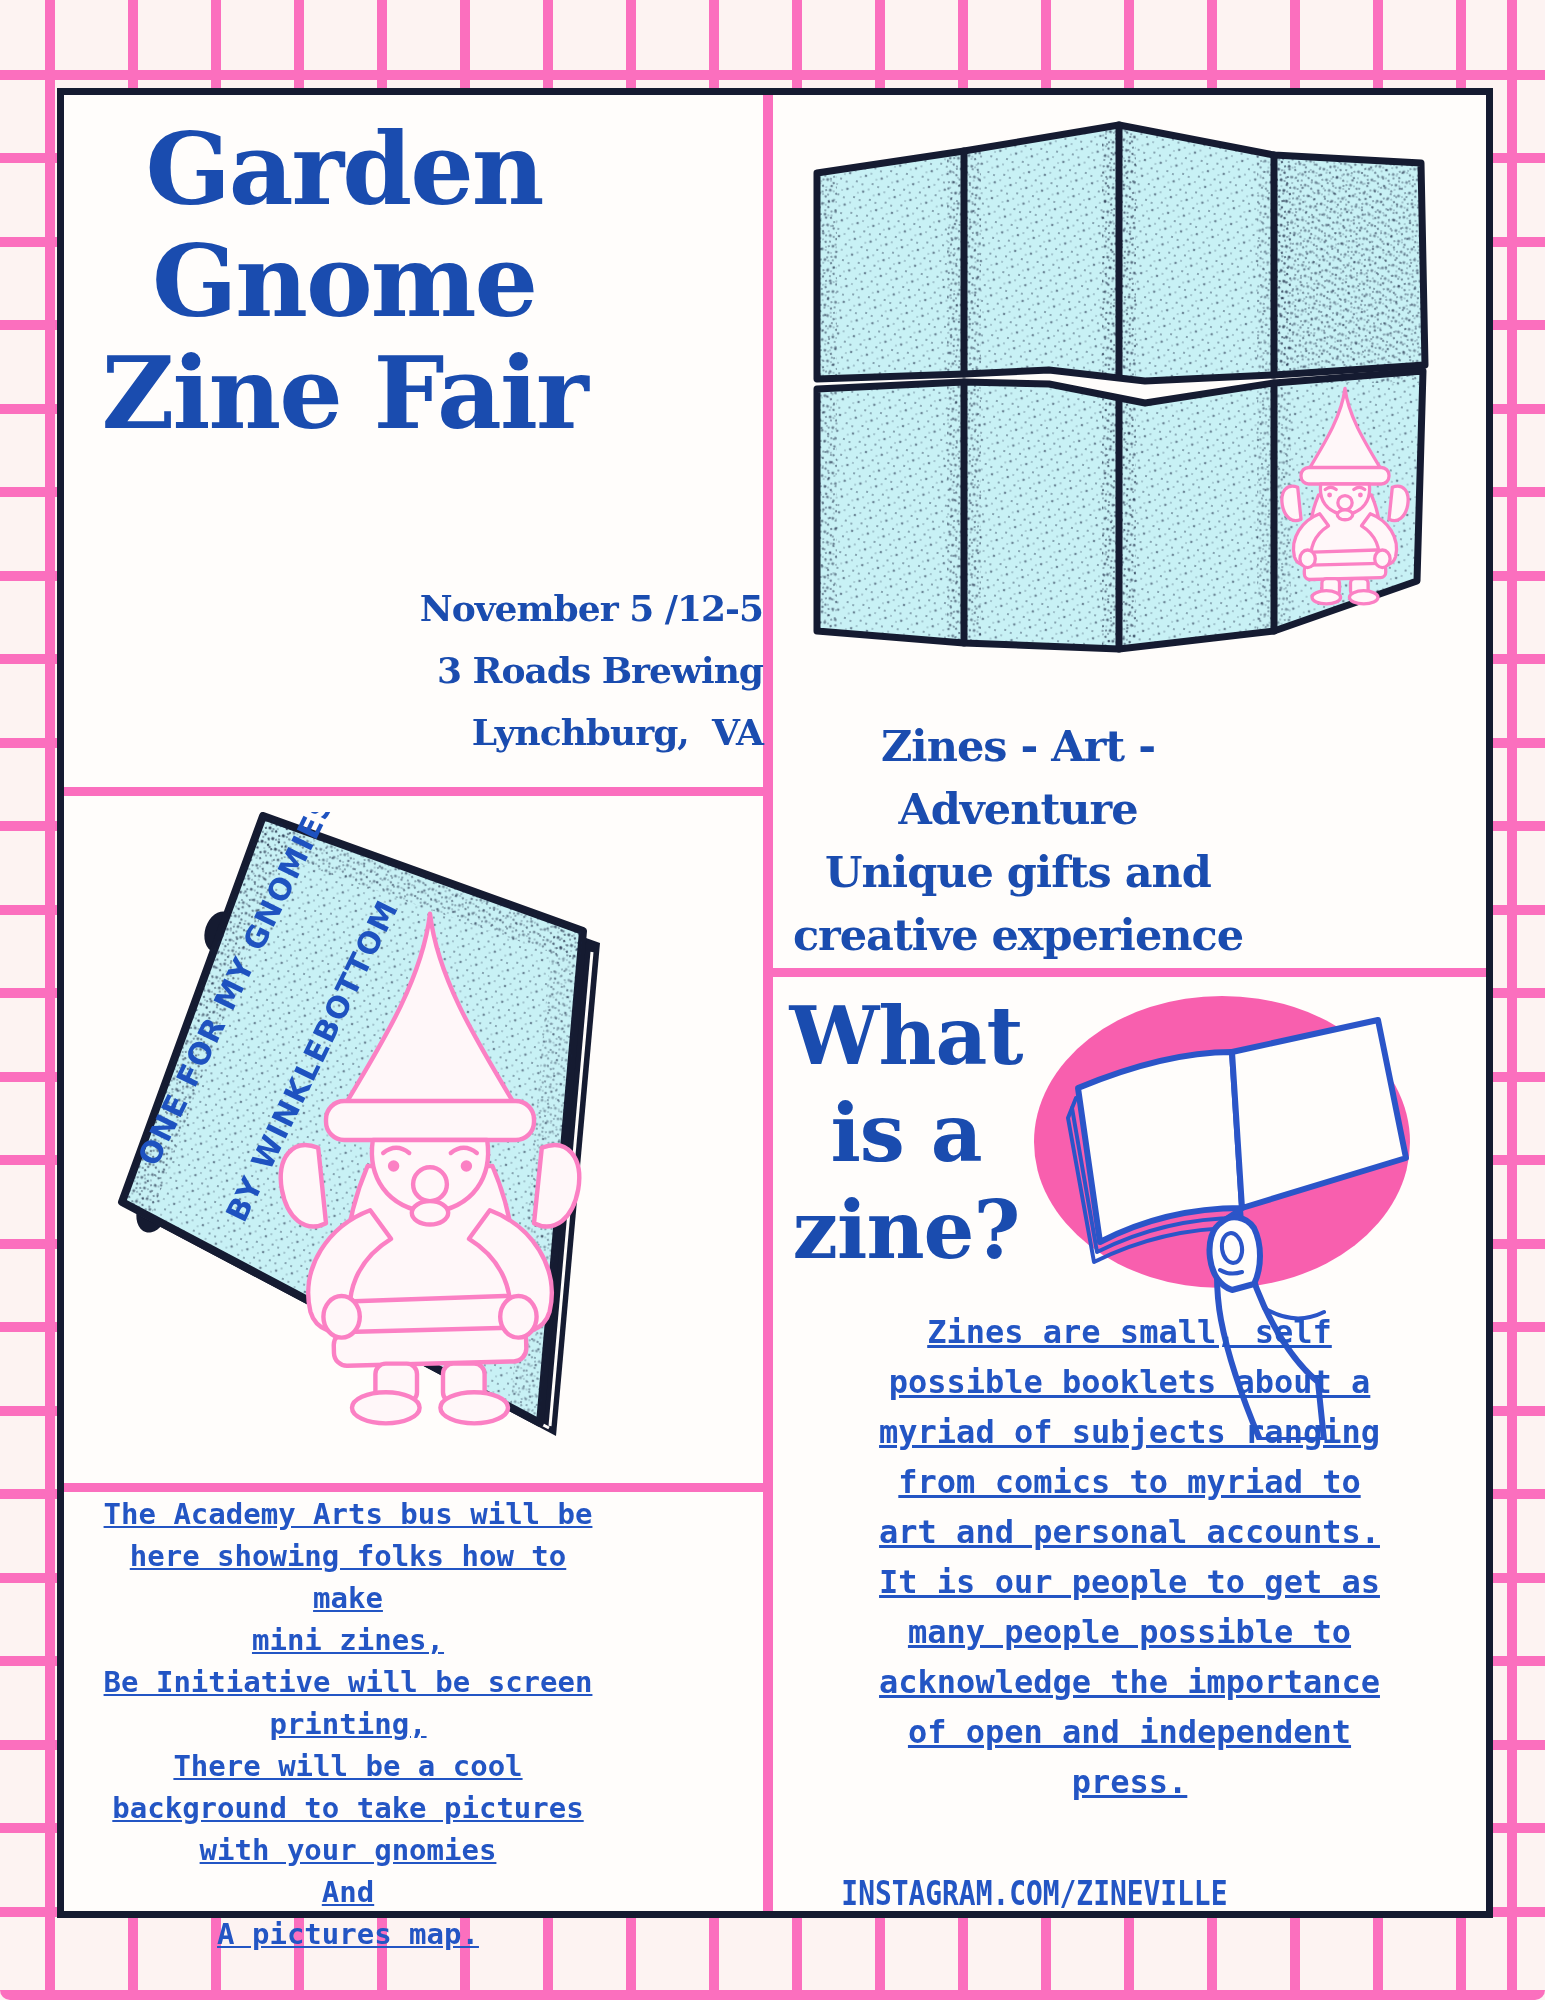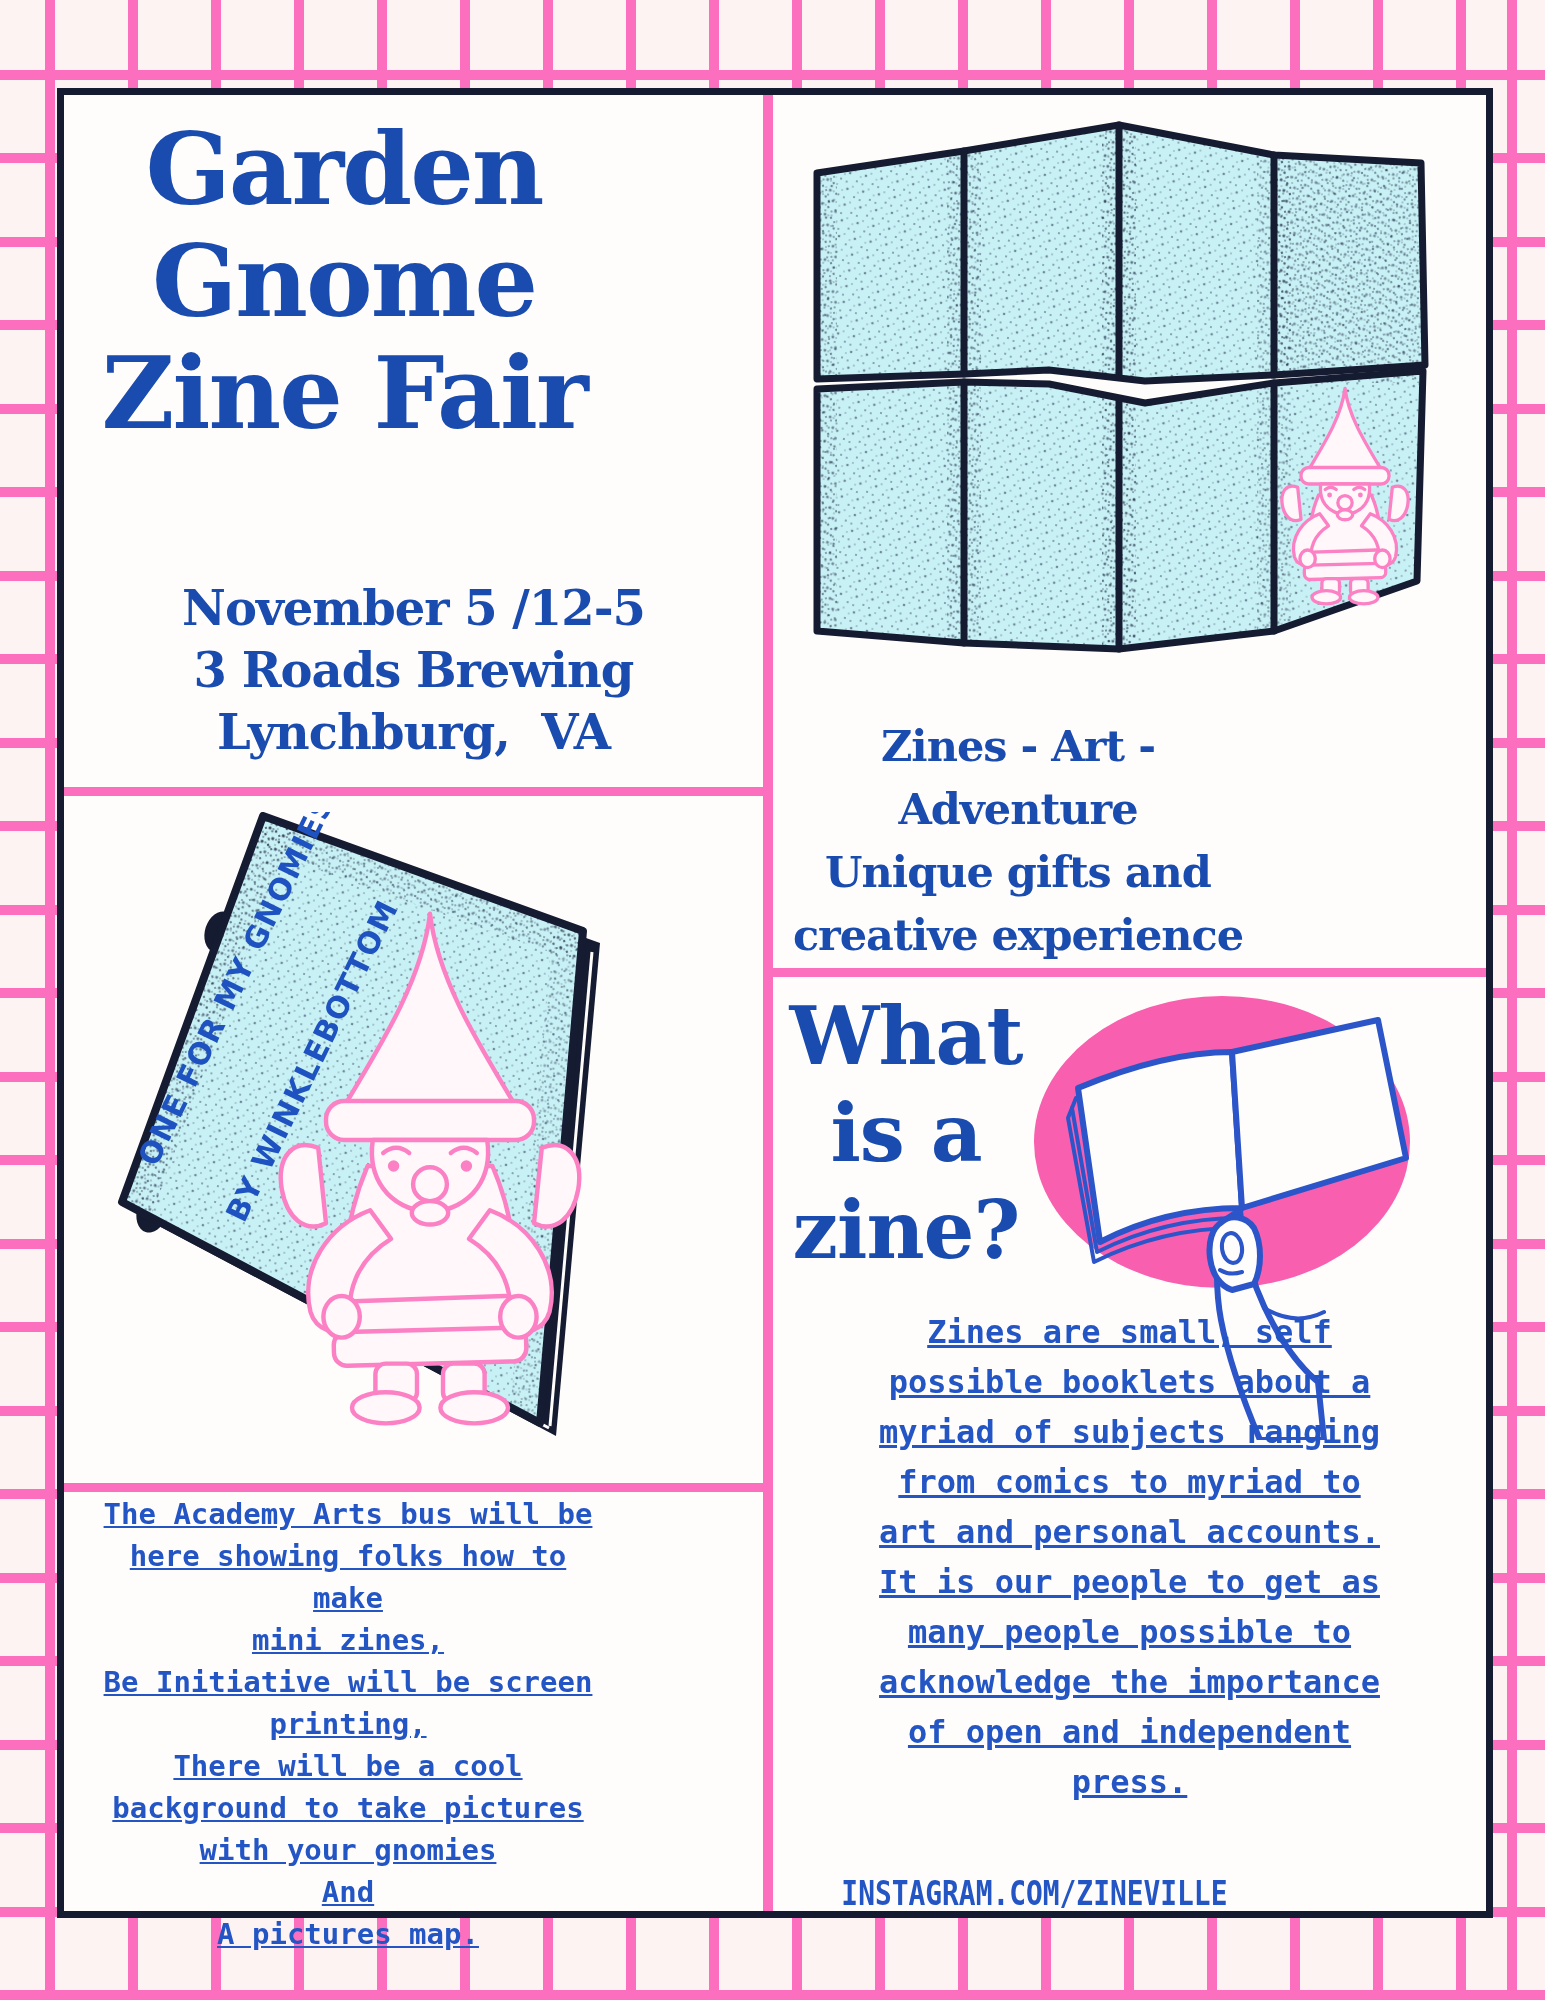--- a/index.html
+++ b/index.html
@@ -2,29 +2,29 @@
 <html><head>
 <meta charset="utf-8">
 <style>
   html,body{margin:0;padding:0;}
   body{width:1545px;height:2000px;overflow:hidden;background:#fdf3f2;}
   .page{position:relative;width:1545px;height:2000px;overflow:hidden;
     background-color:#fdf3f2;
     background-image:
       repeating-linear-gradient(90deg,#fb6fbe 0 10px,transparent 10px 83px),
       repeating-linear-gradient(0deg,#fb6fbe 0 10px,transparent 10px 83.5px);
-    background-position:-38px 0,0 0;}
+    background-position:-38px 0,0 0;border-radius:10px;}
   .inner{position:absolute;left:57px;top:88px;width:1436px;height:1830px;
     background:#fffdfb;border:7px solid #151b31;box-sizing:border-box;}
   .abs{position:absolute;}
   .divider{position:absolute;background:#fb6fbe;}
   .serif{font-family:"DejaVu Serif","Liberation Serif",serif;font-weight:700;color:#1a4caf;}
   .mono{font-family:"DejaVu Sans Mono","Liberation Mono",monospace;font-weight:700;color:#2355c4;text-decoration:underline;}
   .title-block{left:0;top:18px;width:560px;text-align:center;font-size:100px;line-height:112px;letter-spacing:-2px;}
-  .date-block{left:0;top:482px;width:699px;text-align:center;font-size:48px;line-height:62px;letter-spacing:-1px;}
+  .date-block{left:0;top:482px;width:699px;text-align:right;font-size:36px;line-height:62px;letter-spacing:-1px;}
   .date-block div{white-space:pre;}
   .tagline-block{left:694px;top:620px;width:520px;text-align:center;font-size:43px;line-height:63px;letter-spacing:-1px;}
   .activities-block{left:0;top:1398px;width:520px;text-align:center;font-size:29px;line-height:42px;padding-left:24px;}
   .what-heading{left:710px;top:893px;width:264px;text-align:center;font-size:80px;line-height:97px;letter-spacing:-1px;}
   .body-block{left:709px;top:1212px;width:713px;text-align:center;font-size:32px;line-height:50px;}
   .instagram-line{left:710px;top:1778px;width:520px;text-align:center;font-size:34px;}
   .instagram-line span{display:inline-block;transform:scaleX(0.82);transform-origin:center;}
   svg{display:block;}
 </style>
 </head>

